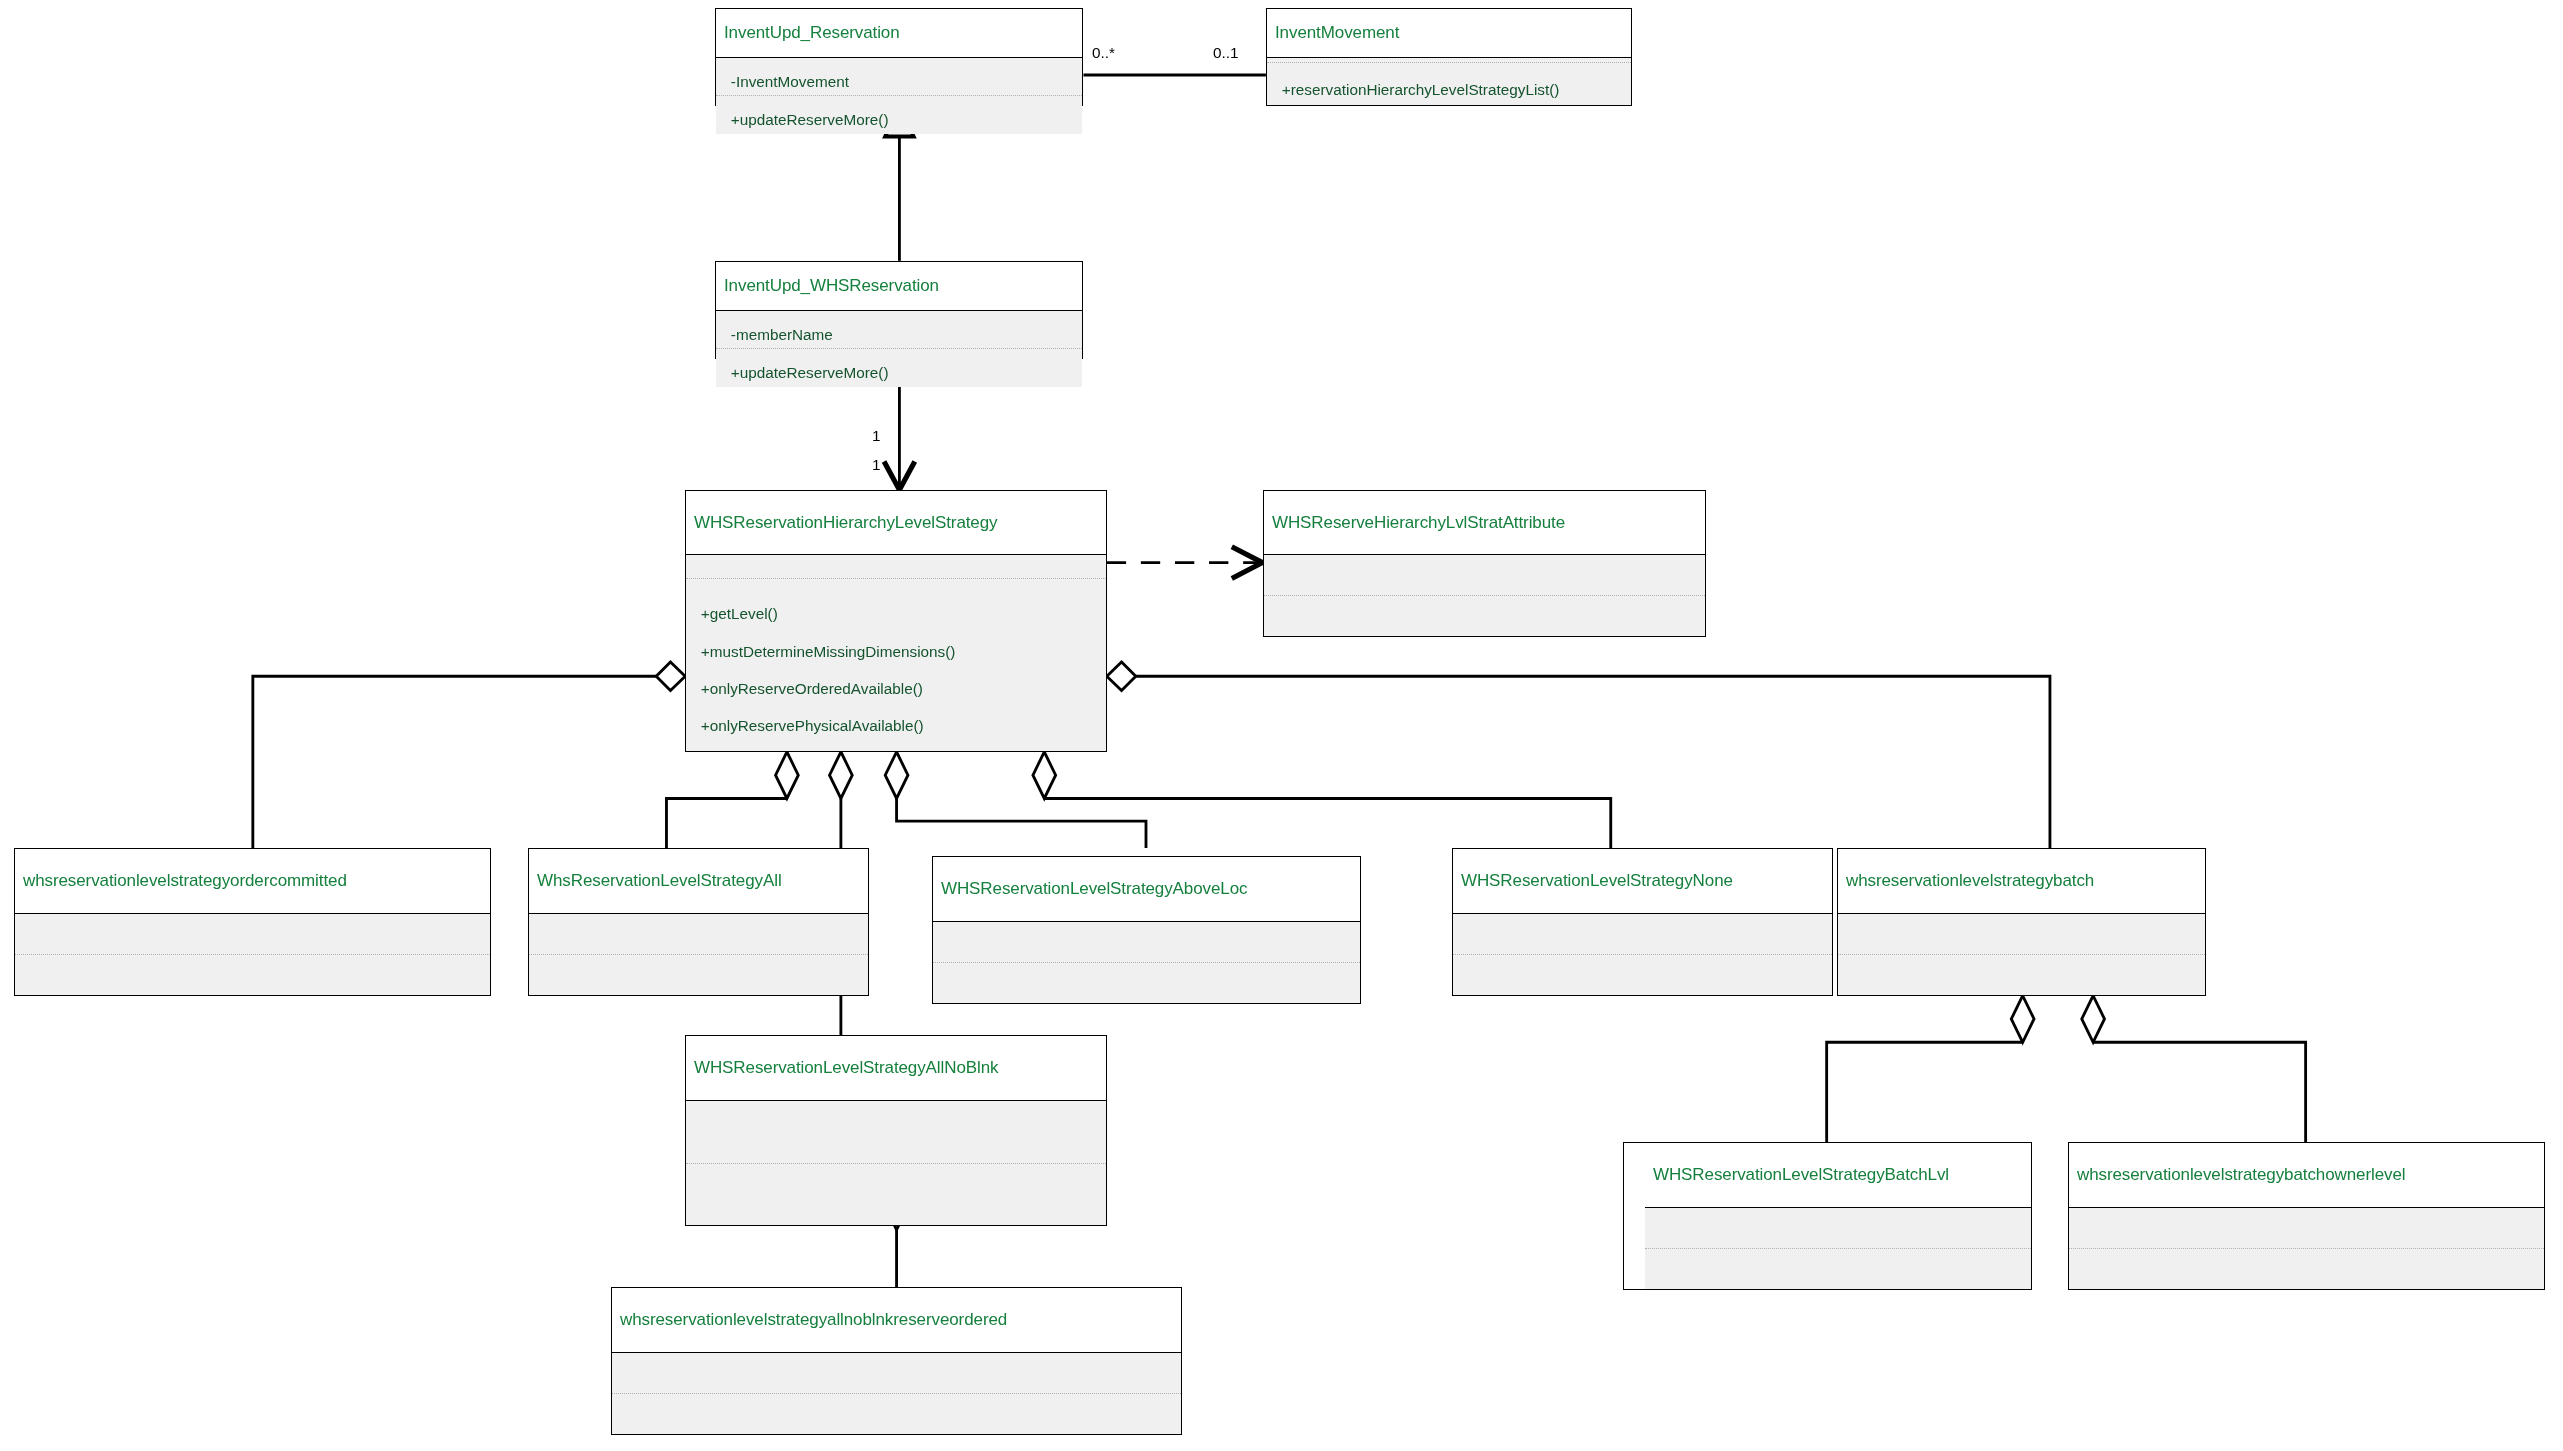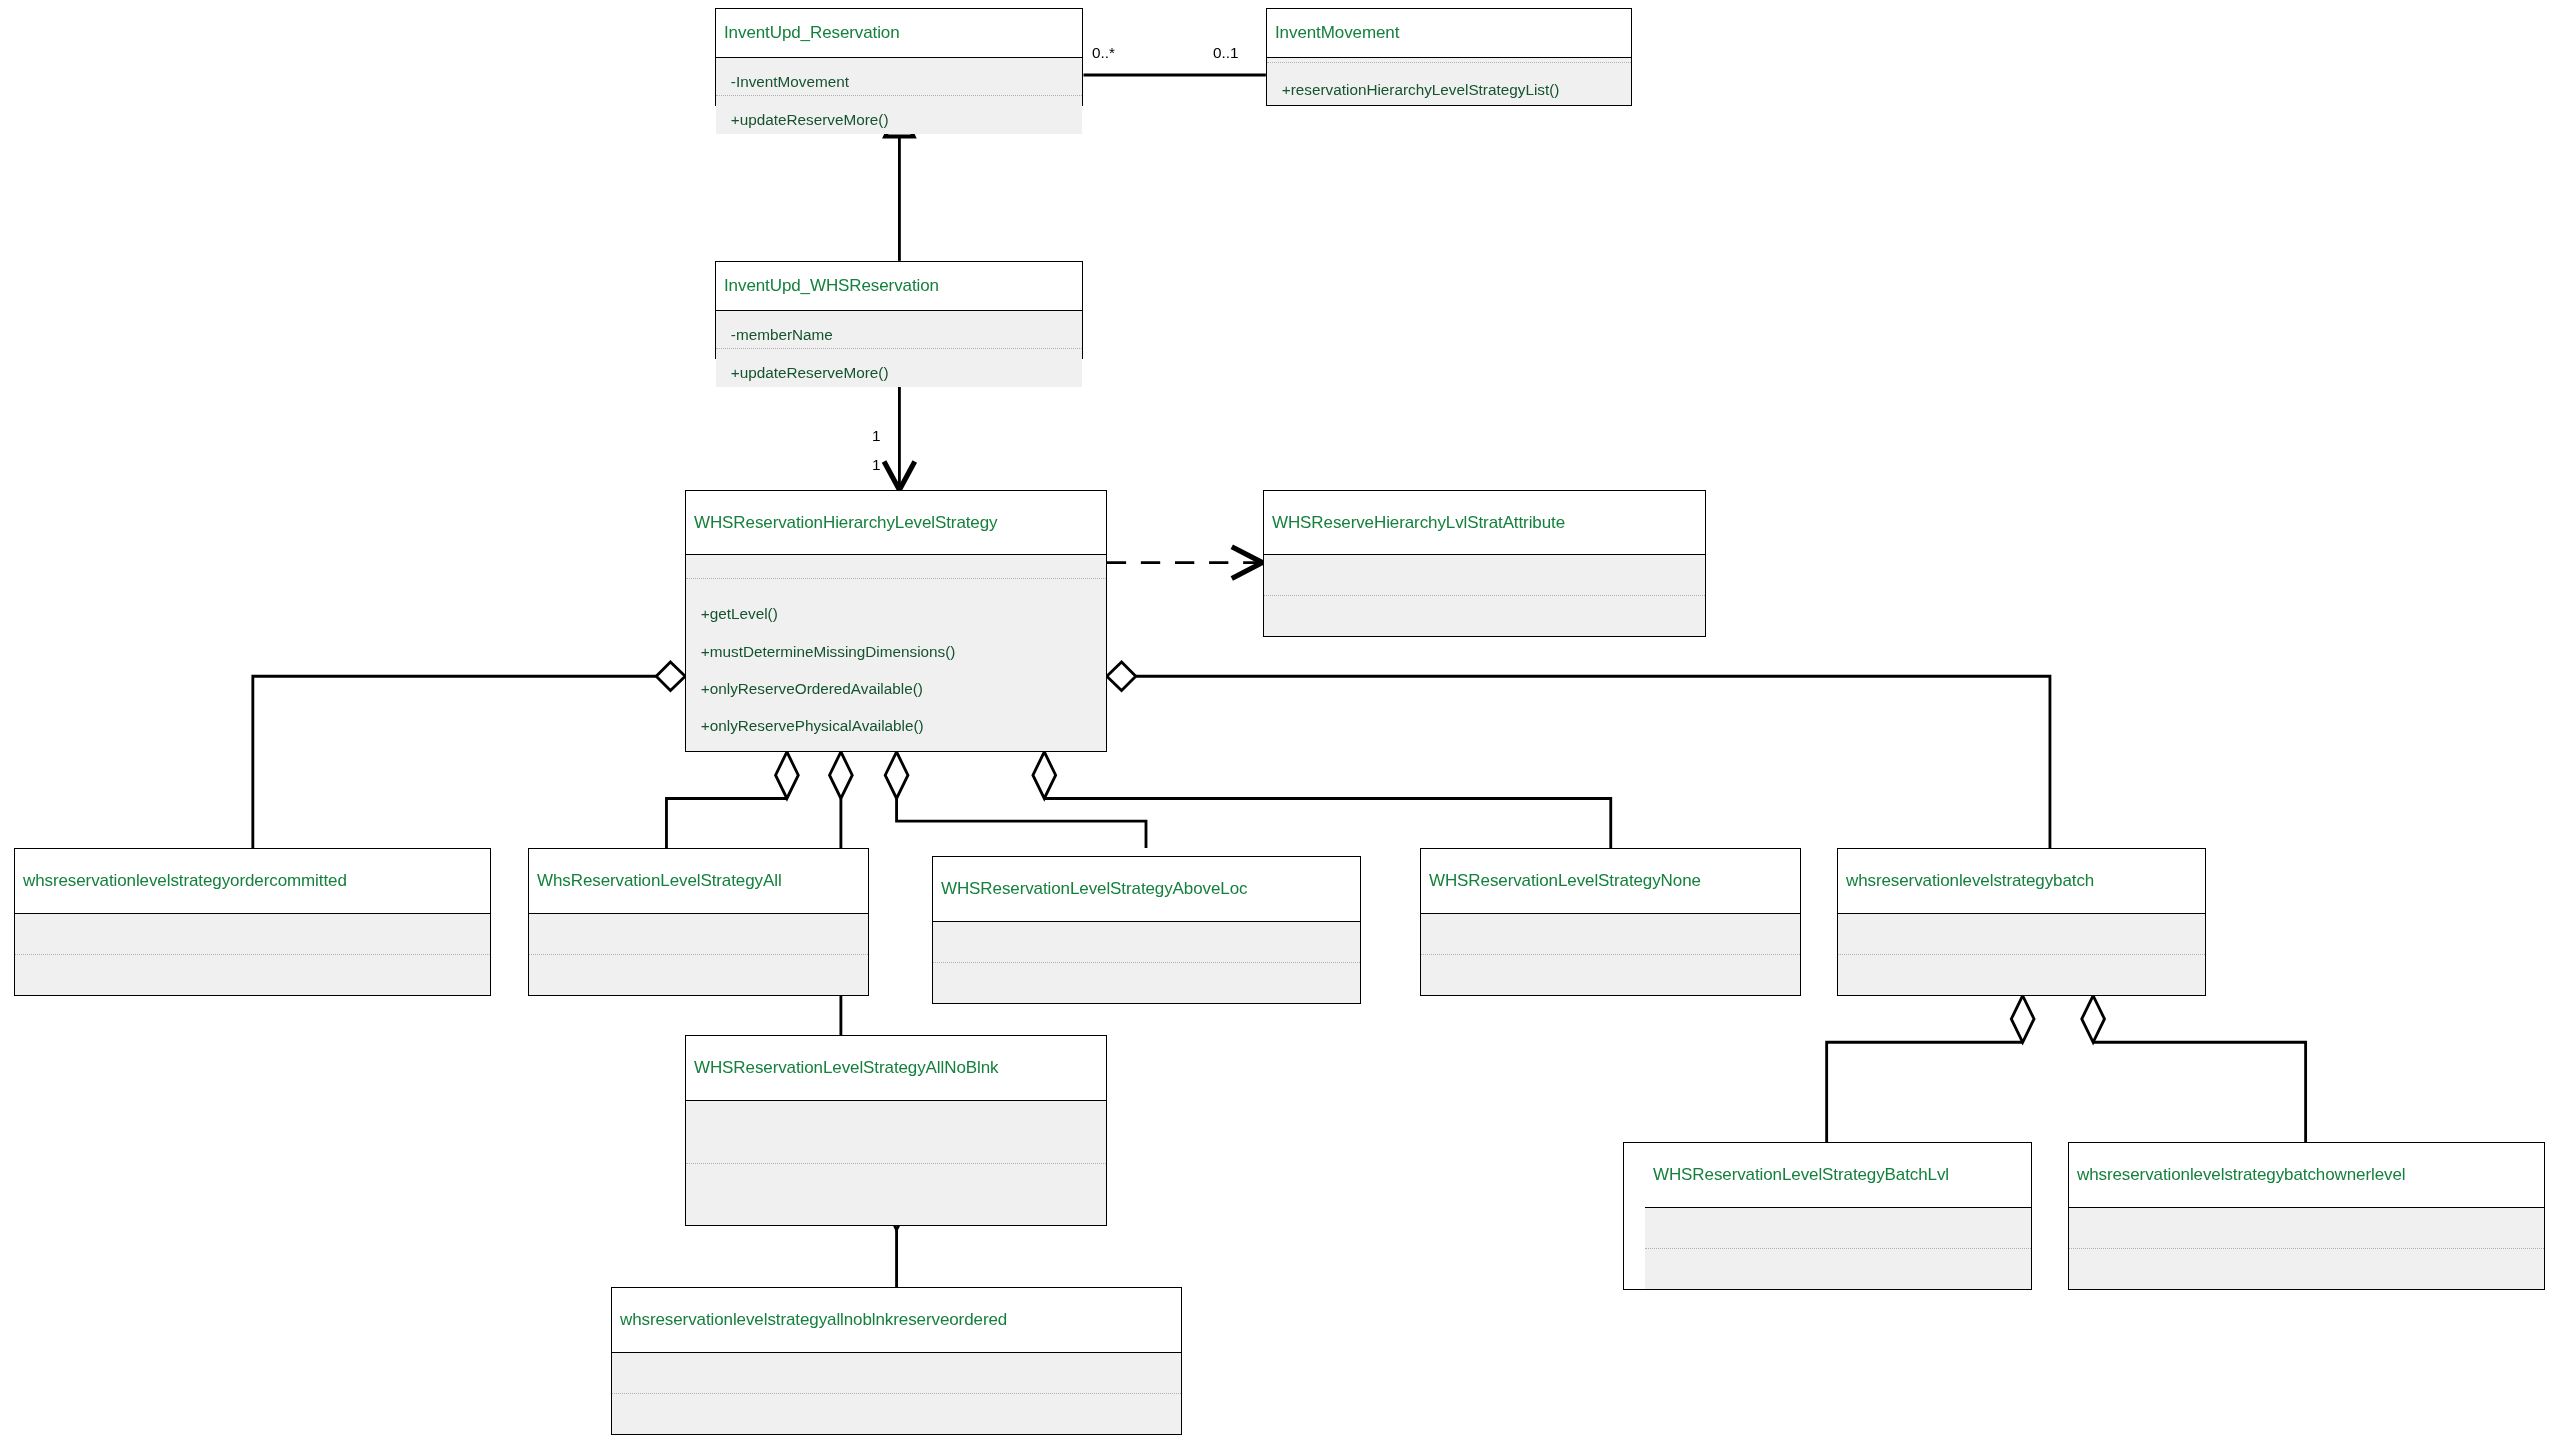--- a/index.html
+++ b/index.html
@@ -191,21 +191,21 @@
           <div class="cls-meth-list"></div>
         </div>
       </div>
       <div class="uml-class" style="left: 932px; top: 848px; width: 429px; height: 148px; margin-top: 8px;">
         <div class="cls-name" style="height: 64px; flex: 0 0 64px;">WHSReservationLevelStrategyAboveLoc</div>
         <div class="cls-attrs">
           <div class="cls-attr-list"></div>
           <div class="cls-meth-list"></div>
         </div>
       </div>
-      <div class="uml-class" style="left: 1420px; top: 848px; width: 381px; height: 148px;">
+      <div class="uml-class" style="left: 1452px; top: 848px; width: 381px; height: 148px;">
         <div class="cls-name" style="height: 64px; flex: 0 0 64px;">WHSReservationLevelStrategyNone</div>
         <div class="cls-attrs">
           <div class="cls-attr-list"></div>
           <div class="cls-meth-list"></div>
         </div>
       </div>
       <div class="uml-class" style="left: 1837px; top: 848px; width: 369px; height: 148px;">
         <div class="cls-name" style="height: 64px; flex: 0 0 64px;">whsreservationlevelstrategybatch</div>
         <div class="cls-attrs">
           <div class="cls-attr-list"></div>

